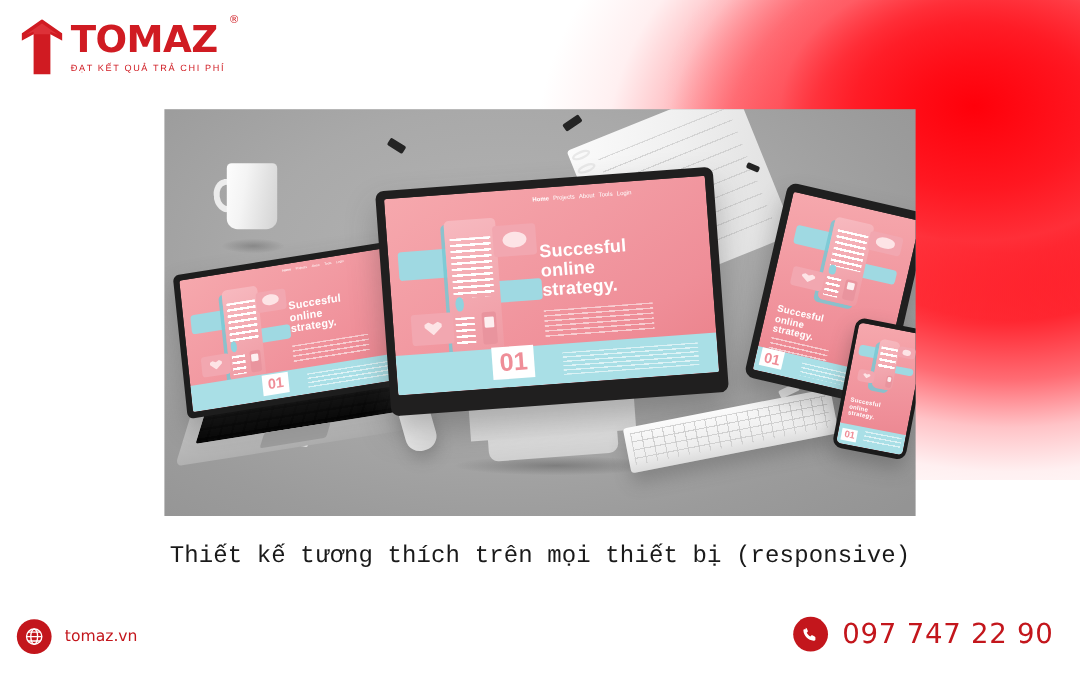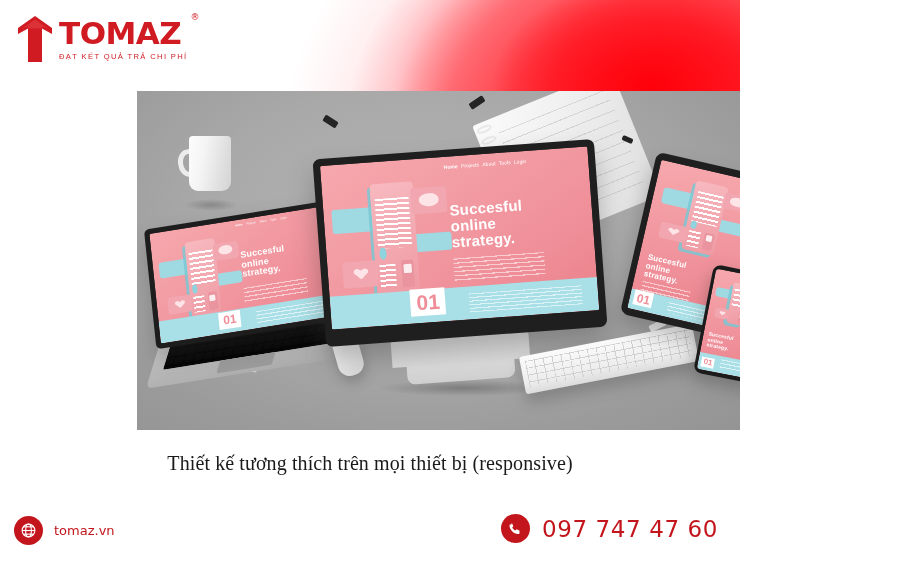--- a/index.html
+++ b/index.html
@@ -7,21 +7,21 @@
   html, body {
     width: 900px;
     height: 563px;
     overflow: hidden;
     background: #ffffff;
     font-family: "Liberation Sans", sans-serif;
   }
 
   .page {
     position: relative;
-    width: 740px;
+    width: 900px;
     height: 563px;
     background: #ffffff;
     overflow: hidden;
   }
 
   
   .red-wash {
     position: absolute;
     top: -160px;
     right: -230px;
@@ -446,21 +446,21 @@
     z-index: 5;
     box-shadow: 0 7px 12px rgba(70,70,70,0.28);
   }
 
   
   .caption {
     position: absolute;
     left: 0; right: 0;
     top: 452px;
     text-align: center;
-    font-family: Liberation Serif, serif;
+    font-family: Liberation Mono, monospace;
     font-size: 20px;
     color: #1a1a1a;
     letter-spacing: 0.1px;
     z-index: 5;
   }
 
   
   .footer-left {
     position: absolute;
     left: 14px;
@@ -717,16 +717,16 @@
     </span>
     <span class="footer-text site-url">tomaz.vn</span>
   </div>
 
   <div class="footer-right">
     <span class="circ-icon">
       <svg width="16" height="16" viewBox="0 0 24 24" xmlns="http://www.w3.org/2000/svg" fill="#ffffff">
         <path d="M6.6 3.2c.6 0 1.1.35 1.35.9l1.3 2.9c.22.5.12 1.08-.26 1.47l-1.1 1.12c.95 1.93 2.55 3.53 4.48 4.48l1.12-1.1c.39-.38.97-.48 1.47-.26l2.9 1.3c.55.25.9.75.9 1.35v2.5c0 .86-.72 1.55-1.58 1.48C10.3 19.8 4.2 13.7 3.72 6.78 3.65 5.92 4.34 5.2 5.2 5.2h1.4z"></path>
       </svg>
     </span>
-    <span class="footer-text phone-num">097 747 47 60</span>
+    <span class="footer-text phone-num">097 747 22 90</span>
   </div>
 
 </div>
 
 </body></html>

